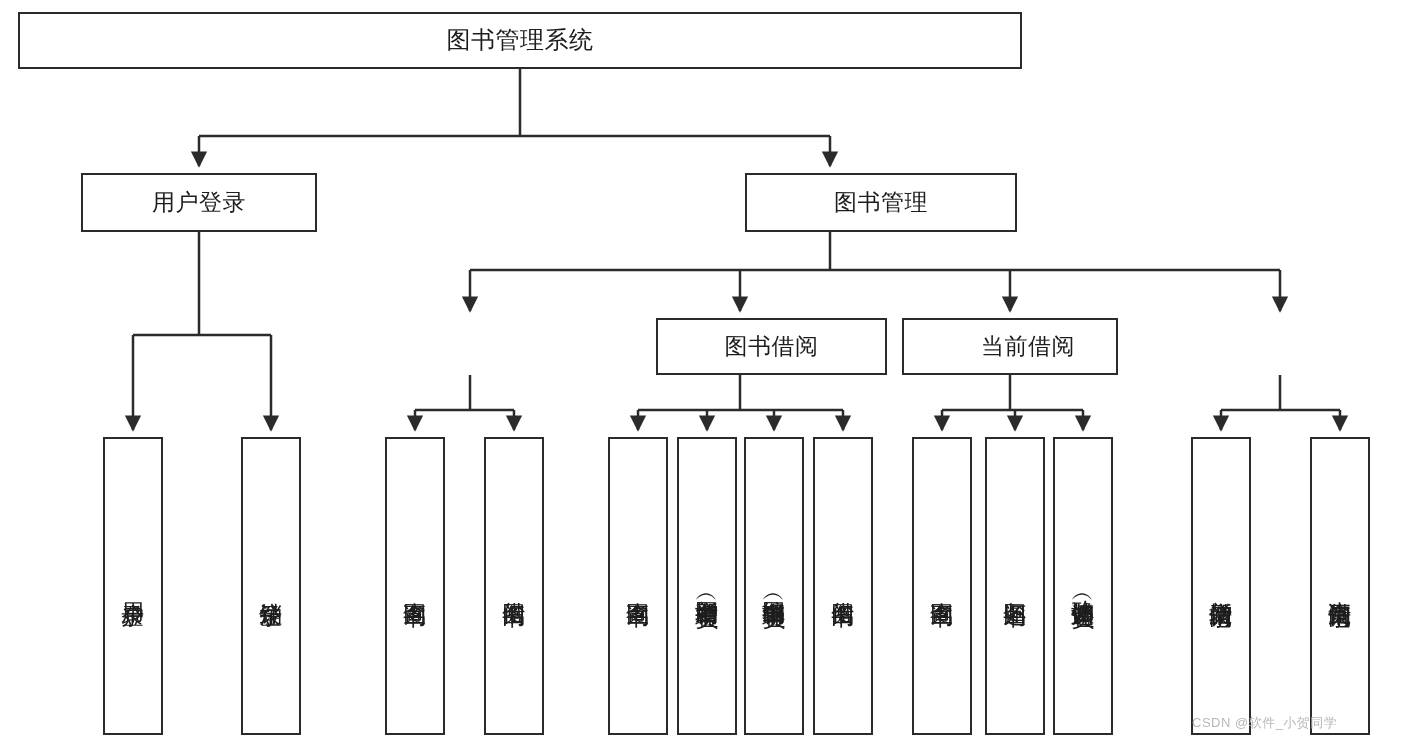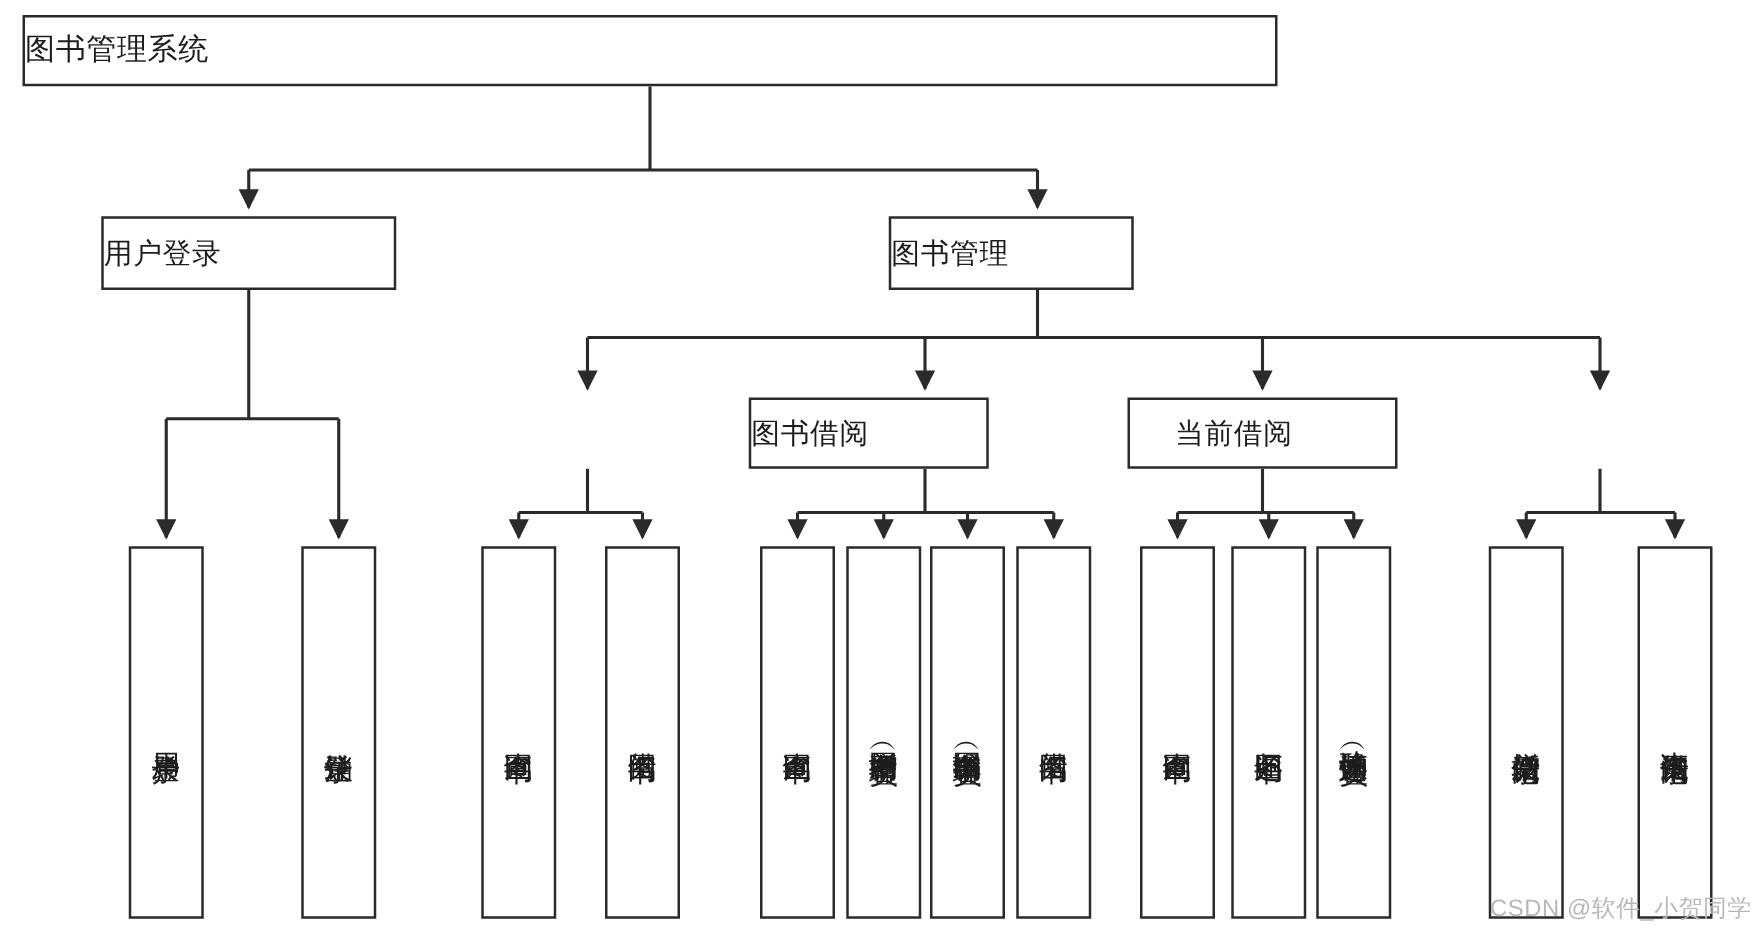--- a/index.html
+++ b/index.html
@@ -25,20 +25,21 @@
     height: 747px;
     pointer-events: none;
   }
   .node {
     position: absolute;
     box-sizing: border-box;
     border: 2.5px solid #2b2b2b;
     background: #ffffff;
     display: flex;
     align-items: center;
+    justify-content: center;
     color: #1d1d1d;
   }
   .node .label {
     display: block;
     line-height: 1.18;
     white-space: pre;
   }
   .node.horiz .label {
     font-size: 23px;
     letter-spacing: 0.5px;
@@ -55,21 +56,21 @@
     text-orientation: upright;
     font-size: 23px;
     line-height: 1.06;
     letter-spacing: 1px;
     text-align: center;
   }
   .watermark {
     position: absolute;
     left: 1192px;
     top: 714px;
-    font-size: 19px;
+    font-size: 13px;
     color: #b8b8b8;
     white-space: nowrap;
     letter-spacing: 0.5px;
   }
 </style>
 </head>
 <body>
 
 <div id="canvas">
 
@@ -125,25 +126,25 @@
     </g>
   </svg>
 
   <div class="node root horiz" style="left:18px; top:12px; width:1004px; height:57px;">
     <span class="label">图书管理系统</span>
   </div>
 
   <div class="node horiz" style="left:81px; top:173px; width:236px; height:59px;">
     <span class="label">用户登录</span>
   </div>
-  <div class="node horiz" style="left:711px; top:173px; width:196px; height:59px;">
+  <div class="node horiz" style="left:745px; top:173px; width:272px; height:59px;">
     <span class="label">图书管理</span>
   </div>
 
-  <div class="node horiz" style="left:599px; top:318px; width:192px; height:57px;">
+  <div class="node horiz" style="left:656px; top:318px; width:231px; height:57px;">
     <span class="label">图书借阅</span>
   </div>
   <div class="node horiz" style="left:902px; top:318px; width:216px; height:57px;padding-left:36px;">
     <span class="label">当前借阅</span>
   </div>
 
   <div class="node vert" style="left:103px; top:437px; width:60px; height:298px;">
     <span class="label">用户登录</span>
   </div>
   <div class="node vert" style="left:241px; top:437px; width:60px; height:298px;">

